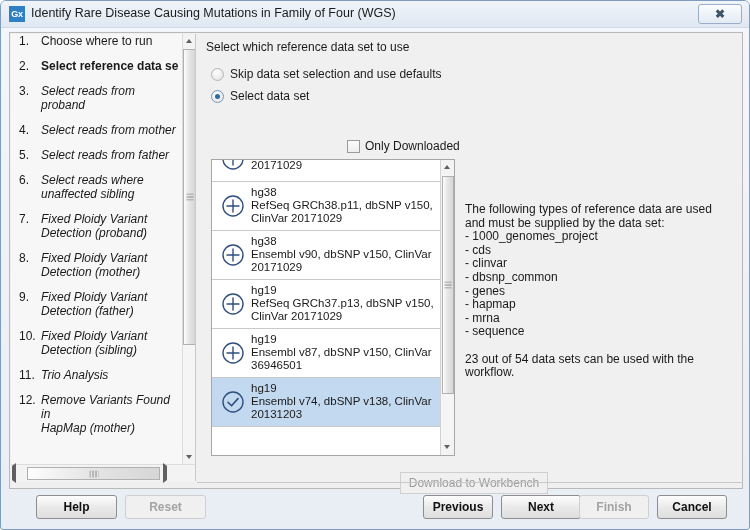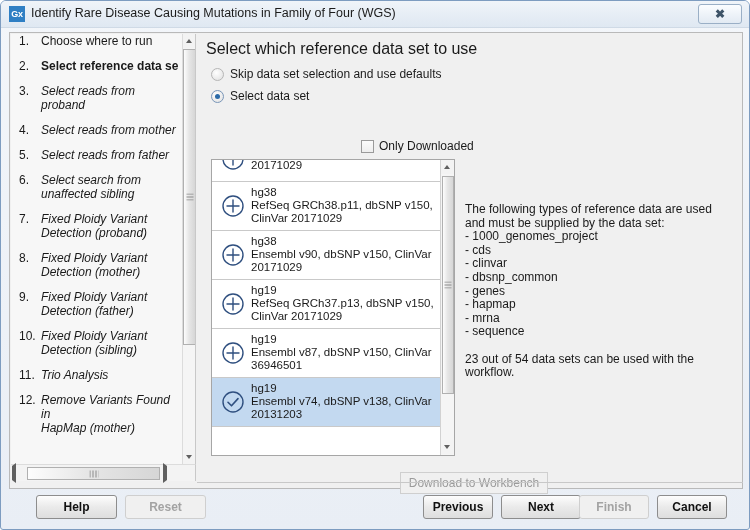--- a/index.html
+++ b/index.html
@@ -195,21 +195,21 @@
   #right-panel {
     position: absolute;
     left: 187px; top: 1px;
     width: 545px;
     height: 455px;
     box-sizing: border-box;
   }
   #right-title {
     position: absolute;
     left: 9px; top: 6px;
-    font-size: 16px;
+    font-size: 12px;
     color: #1a1a1a;
   }
   .radio-row {
     position: absolute;
     left: 14px;
     display: flex;
     align-items: center;
   }
   .radio {
     width: 13px; height: 13px;
@@ -240,21 +240,21 @@
     background: #ffffff;
     box-sizing: border-box;
     font-family: "Liberation Sans", sans-serif;
     font-size: 12px;
     color: #3a3a3a;
     padding: 0 3px;
     line-height: 17px;
   }
   #only-downloaded-row {
     position: absolute;
-    left: 164px; top: 105px;
+    left: 150px; top: 105px;
     display: flex;
     align-items: center;
   }
   .checkbox {
     width: 13px; height: 13px;
     border: 1px solid #9a9a9a;
     background: linear-gradient(#fbfbfb,#eeeeee);
     box-sizing: border-box;
     margin-right: 5px;
     flex: 0 0 13px;
@@ -411,21 +411,21 @@
           <div class="step pending">
             <span class="step-num">4.</span>
             <span class="step-label" style="white-space: pre-line;">Select reads from mother</span>
           </div>
           <div class="step pending">
             <span class="step-num">5.</span>
             <span class="step-label" style="white-space: pre-line;">Select reads from father</span>
           </div>
           <div class="step pending">
             <span class="step-num">6.</span>
-            <span class="step-label" style="white-space: pre-line;">Select search from
+            <span class="step-label" style="white-space: pre-line;">Select reads where
 unaffected sibling</span>
           </div>
           <div class="step pending">
             <span class="step-num">7.</span>
             <span class="step-label" style="white-space: pre-line;">Fixed Ploidy Variant
 Detection (proband)</span>
           </div>
           <div class="step pending">
             <span class="step-num">8.</span>
             <span class="step-label" style="white-space: pre-line;">Fixed Ploidy Variant

